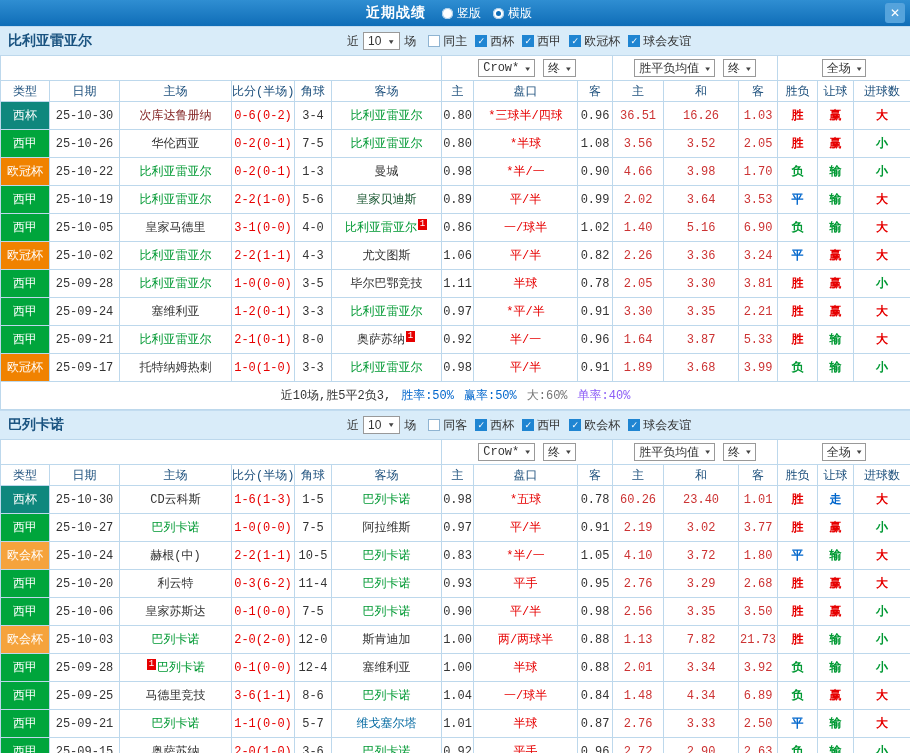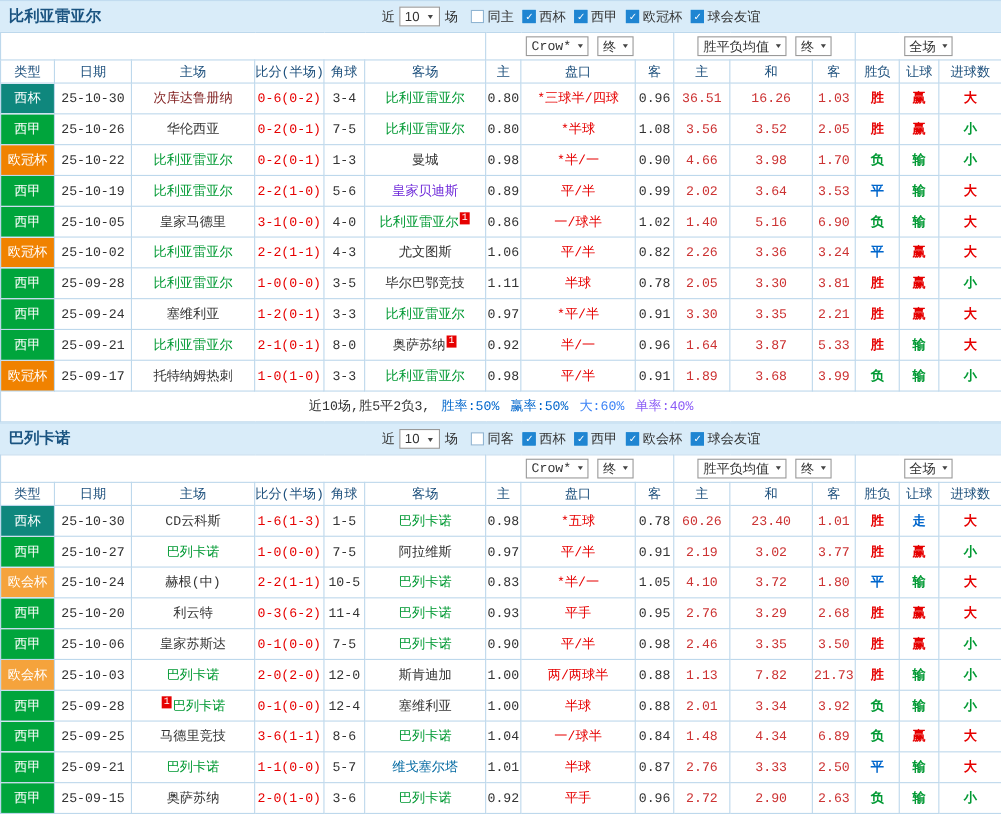--- a/index.html
+++ b/index.html
@@ -43,20 +43,34 @@
   .res-cell { font-weight:bold; }
   .card-badge { display:inline-block; background:#e60000; color:#fff; font-size:9px; line-height:11px; min-width:9px; height:11px; padding:0 1px; vertical-align:super; margin:0 1px; }
   tr.summary td { height:24px; background:#fff; }
   tr.summary span { margin:0 5px; }
 </style>
 </head>
 <body>
 
 <div class="app">
 
+  <div class="topbar">
+    <span class="title">近期战绩</span>
+    <span class="radio-group">
+      <span class="radio-opt">
+        <span class="radio"></span>
+        <span>竖版</span>
+      </span>
+      <span class="radio-opt">
+        <span class="radio selected"></span>
+        <span>横版</span>
+      </span>
+    </span>
+    <span class="close-btn">✕</span>
+  </div>
 
   <div class="section">
     <div class="section-header">
       <span class="team-name">比利亚雷亚尔</span>
       <div class="filters">
         <span>近</span>
         <span class="sel">
           <span>10</span>
           <span class="arrow">▼</span>
         </span>
@@ -208,21 +222,21 @@
             <td class="res-cell" style="color: rgb(0, 153, 51);">负</td>
             <td class="res-cell" style="color: rgb(0, 153, 51);">输</td>
             <td class="res-cell" style="color: rgb(0, 153, 51);">小</td>
           </tr>
           <tr>
             <td class="type-cell" style="background: rgb(0, 165, 60);">西甲</td>
             <td class="date-cell">25-10-19</td>
             <td class="team-cell"><span style="color: rgb(0, 153, 51);">比利亚雷亚尔</span></td>
             <td class="score-cell">2-2(1-0)</td>
             <td class="corner-cell">5-6</td>
-            <td class="team-cell"><span style="color: #6d28d9;">皇家贝迪斯</span></td>
+            <td class="team-cell"><span style="color: #14532d;">皇家贝迪斯</span></td>
             <td class="odds-cell">0.89</td>
             <td class="hcap-cell">平/半</td>
             <td class="odds-cell">0.99</td>
             <td class="odds2-cell">2.02</td>
             <td class="odds2-cell">3.64</td>
             <td class="odds2-cell">3.53</td>
             <td class="res-cell" style="color: rgb(0, 102, 204);">平</td>
             <td class="res-cell" style="color: rgb(0, 153, 51);">输</td>
             <td class="res-cell" style="color: rgb(230, 0, 0);">大</td>
           </tr>
@@ -322,21 +336,21 @@
             <td class="hcap-cell">平/半</td>
             <td class="odds-cell">0.91</td>
             <td class="odds2-cell">1.89</td>
             <td class="odds2-cell">3.68</td>
             <td class="odds2-cell">3.99</td>
             <td class="res-cell" style="color: rgb(0, 153, 51);">负</td>
             <td class="res-cell" style="color: rgb(0, 153, 51);">输</td>
             <td class="res-cell" style="color: rgb(0, 153, 51);">小</td>
           </tr>
           <tr class="summary">
-            <td colspan="15"><span style="color: rgb(51, 51, 51);">近10场,胜5平2负3,</span><span style="color: rgb(0, 102, 204);">胜率:50%</span><span style="color: rgb(0, 102, 204);">赢率:50%</span><span style="color: #3b82f6;">大:60%</span><span style="color: #8b5cf6;">单率:40%</span></td>
+            <td colspan="15"><span style="color: rgb(51, 51, 51);">近10场,胜5平2负3,</span><span style="color: rgb(0, 102, 204);">胜率:50%</span><span style="color: rgb(0, 102, 204);">赢率:50%</span><span style="color: #737373;">大:60%</span><span style="color: #8b5cf6;">单率:40%</span></td>
           </tr>
         </tbody>
     </table>
   </div>
 
   <div class="section">
     <div class="section-header">
       <span class="team-name">巴列卡诺</span>
       <div class="filters">
         <span>近</span>
@@ -513,21 +527,21 @@
           <tr>
             <td class="type-cell" style="background: rgb(0, 165, 60);">西甲</td>
             <td class="date-cell">25-10-06</td>
             <td class="team-cell"><span style="color: rgb(51, 51, 51);">皇家苏斯达</span></td>
             <td class="score-cell">0-1(0-0)</td>
             <td class="corner-cell">7-5</td>
             <td class="team-cell"><span style="color: rgb(0, 153, 51);">巴列卡诺</span></td>
             <td class="odds-cell">0.90</td>
             <td class="hcap-cell">平/半</td>
             <td class="odds-cell">0.98</td>
-            <td class="odds2-cell">2.46</td>
+            <td class="odds2-cell">2.56</td>
             <td class="odds2-cell">3.35</td>
             <td class="odds2-cell">3.50</td>
             <td class="res-cell" style="color: rgb(230, 0, 0);">胜</td>
             <td class="res-cell" style="color: rgb(230, 0, 0);">赢</td>
             <td class="res-cell" style="color: rgb(0, 153, 51);">小</td>
           </tr>
           <tr>
             <td class="type-cell" style="background: rgb(245, 163, 60);">欧会杯</td>
             <td class="date-cell">25-10-03</td>
             <td class="team-cell"><span style="color: rgb(0, 153, 51);">巴列卡诺</span></td>

